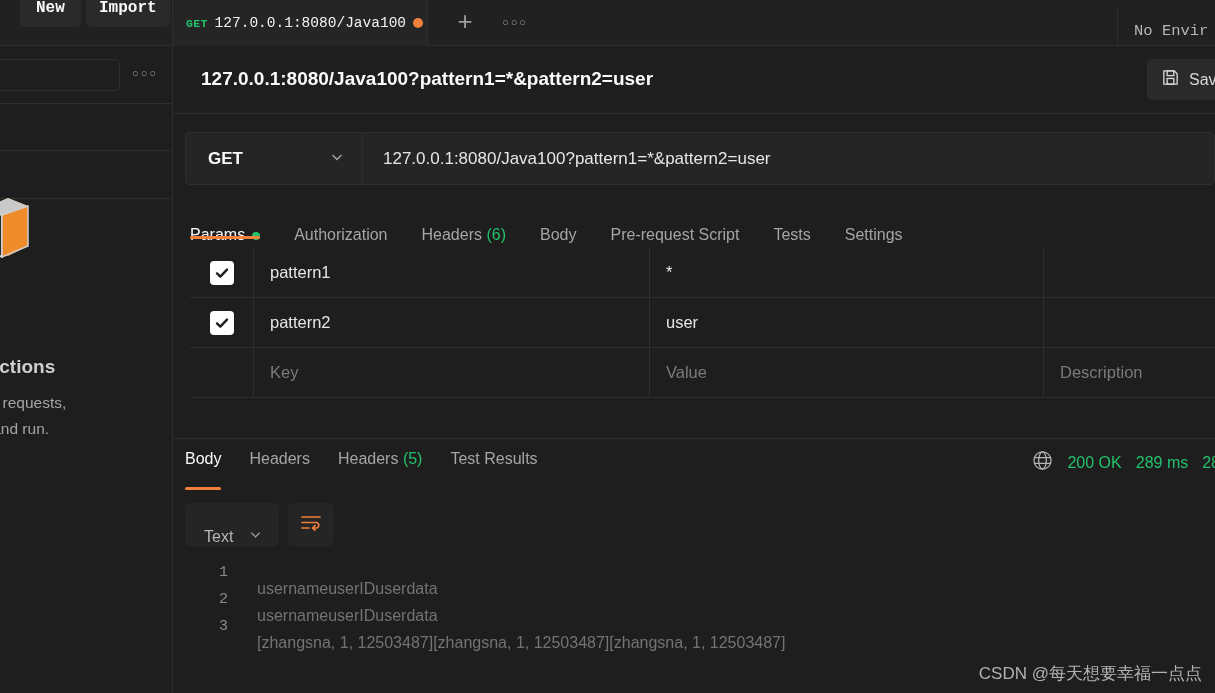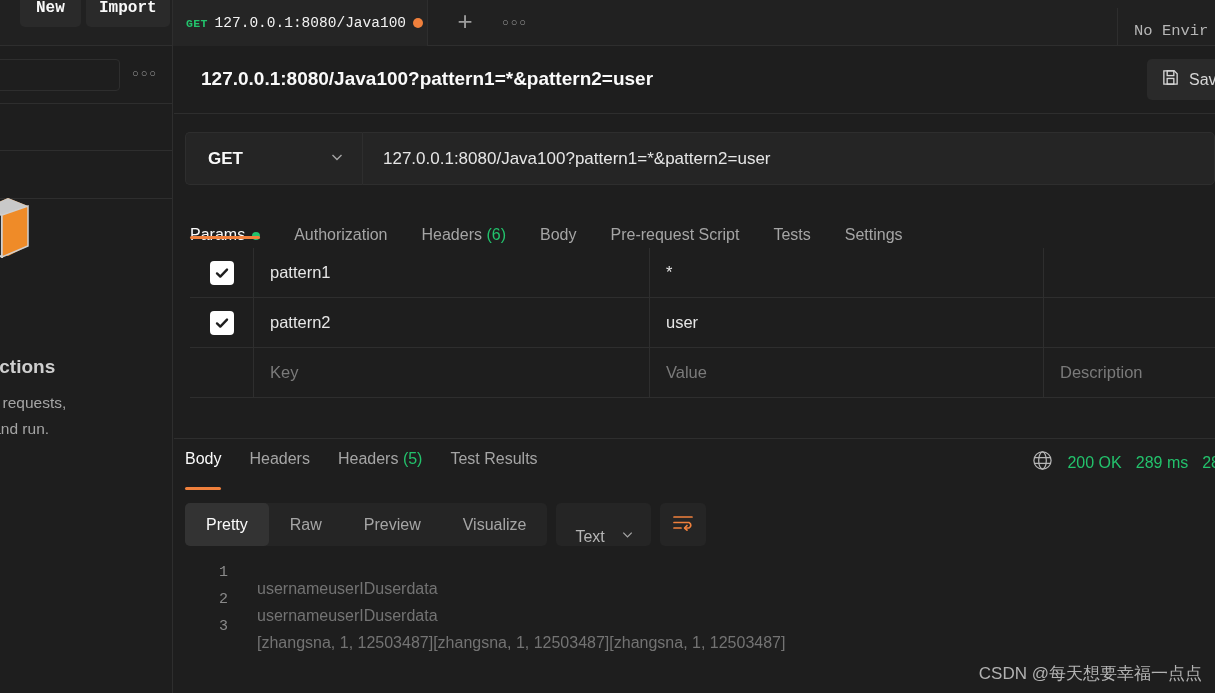--- a/index.html
+++ b/index.html
@@ -375,26 +375,20 @@
           <ellipse cx="11" cy="11" rx="4" ry="9"></ellipse>
           <path d="M2.3 8 H19.7 M2.3 14 H19.7"></path>
         </svg>
       </span>
       <span>200 OK</span>
       <span>289 ms</span>
       <span>28</span>
     </div>
 
     <div class="fmt-bar">
-      <div class="seg">
-        <div class="s active">Pretty</div>
-        <div class="s">Raw</div>
-        <div class="s">Preview</div>
-        <div class="s">Visualize</div>
-      </div>
       <div class="type-sel">
         <span>Text</span>
         <span>
           <svg width="15" height="15" viewBox="0 0 16 16" fill="none" stroke="#a5a5a5" stroke-width="1.4">
             <path d="M3.5 6 L8 10.5 L12.5 6"></path>
           </svg>
         </span>
       </div>
       <div class="wrap-btn">
         <span>

